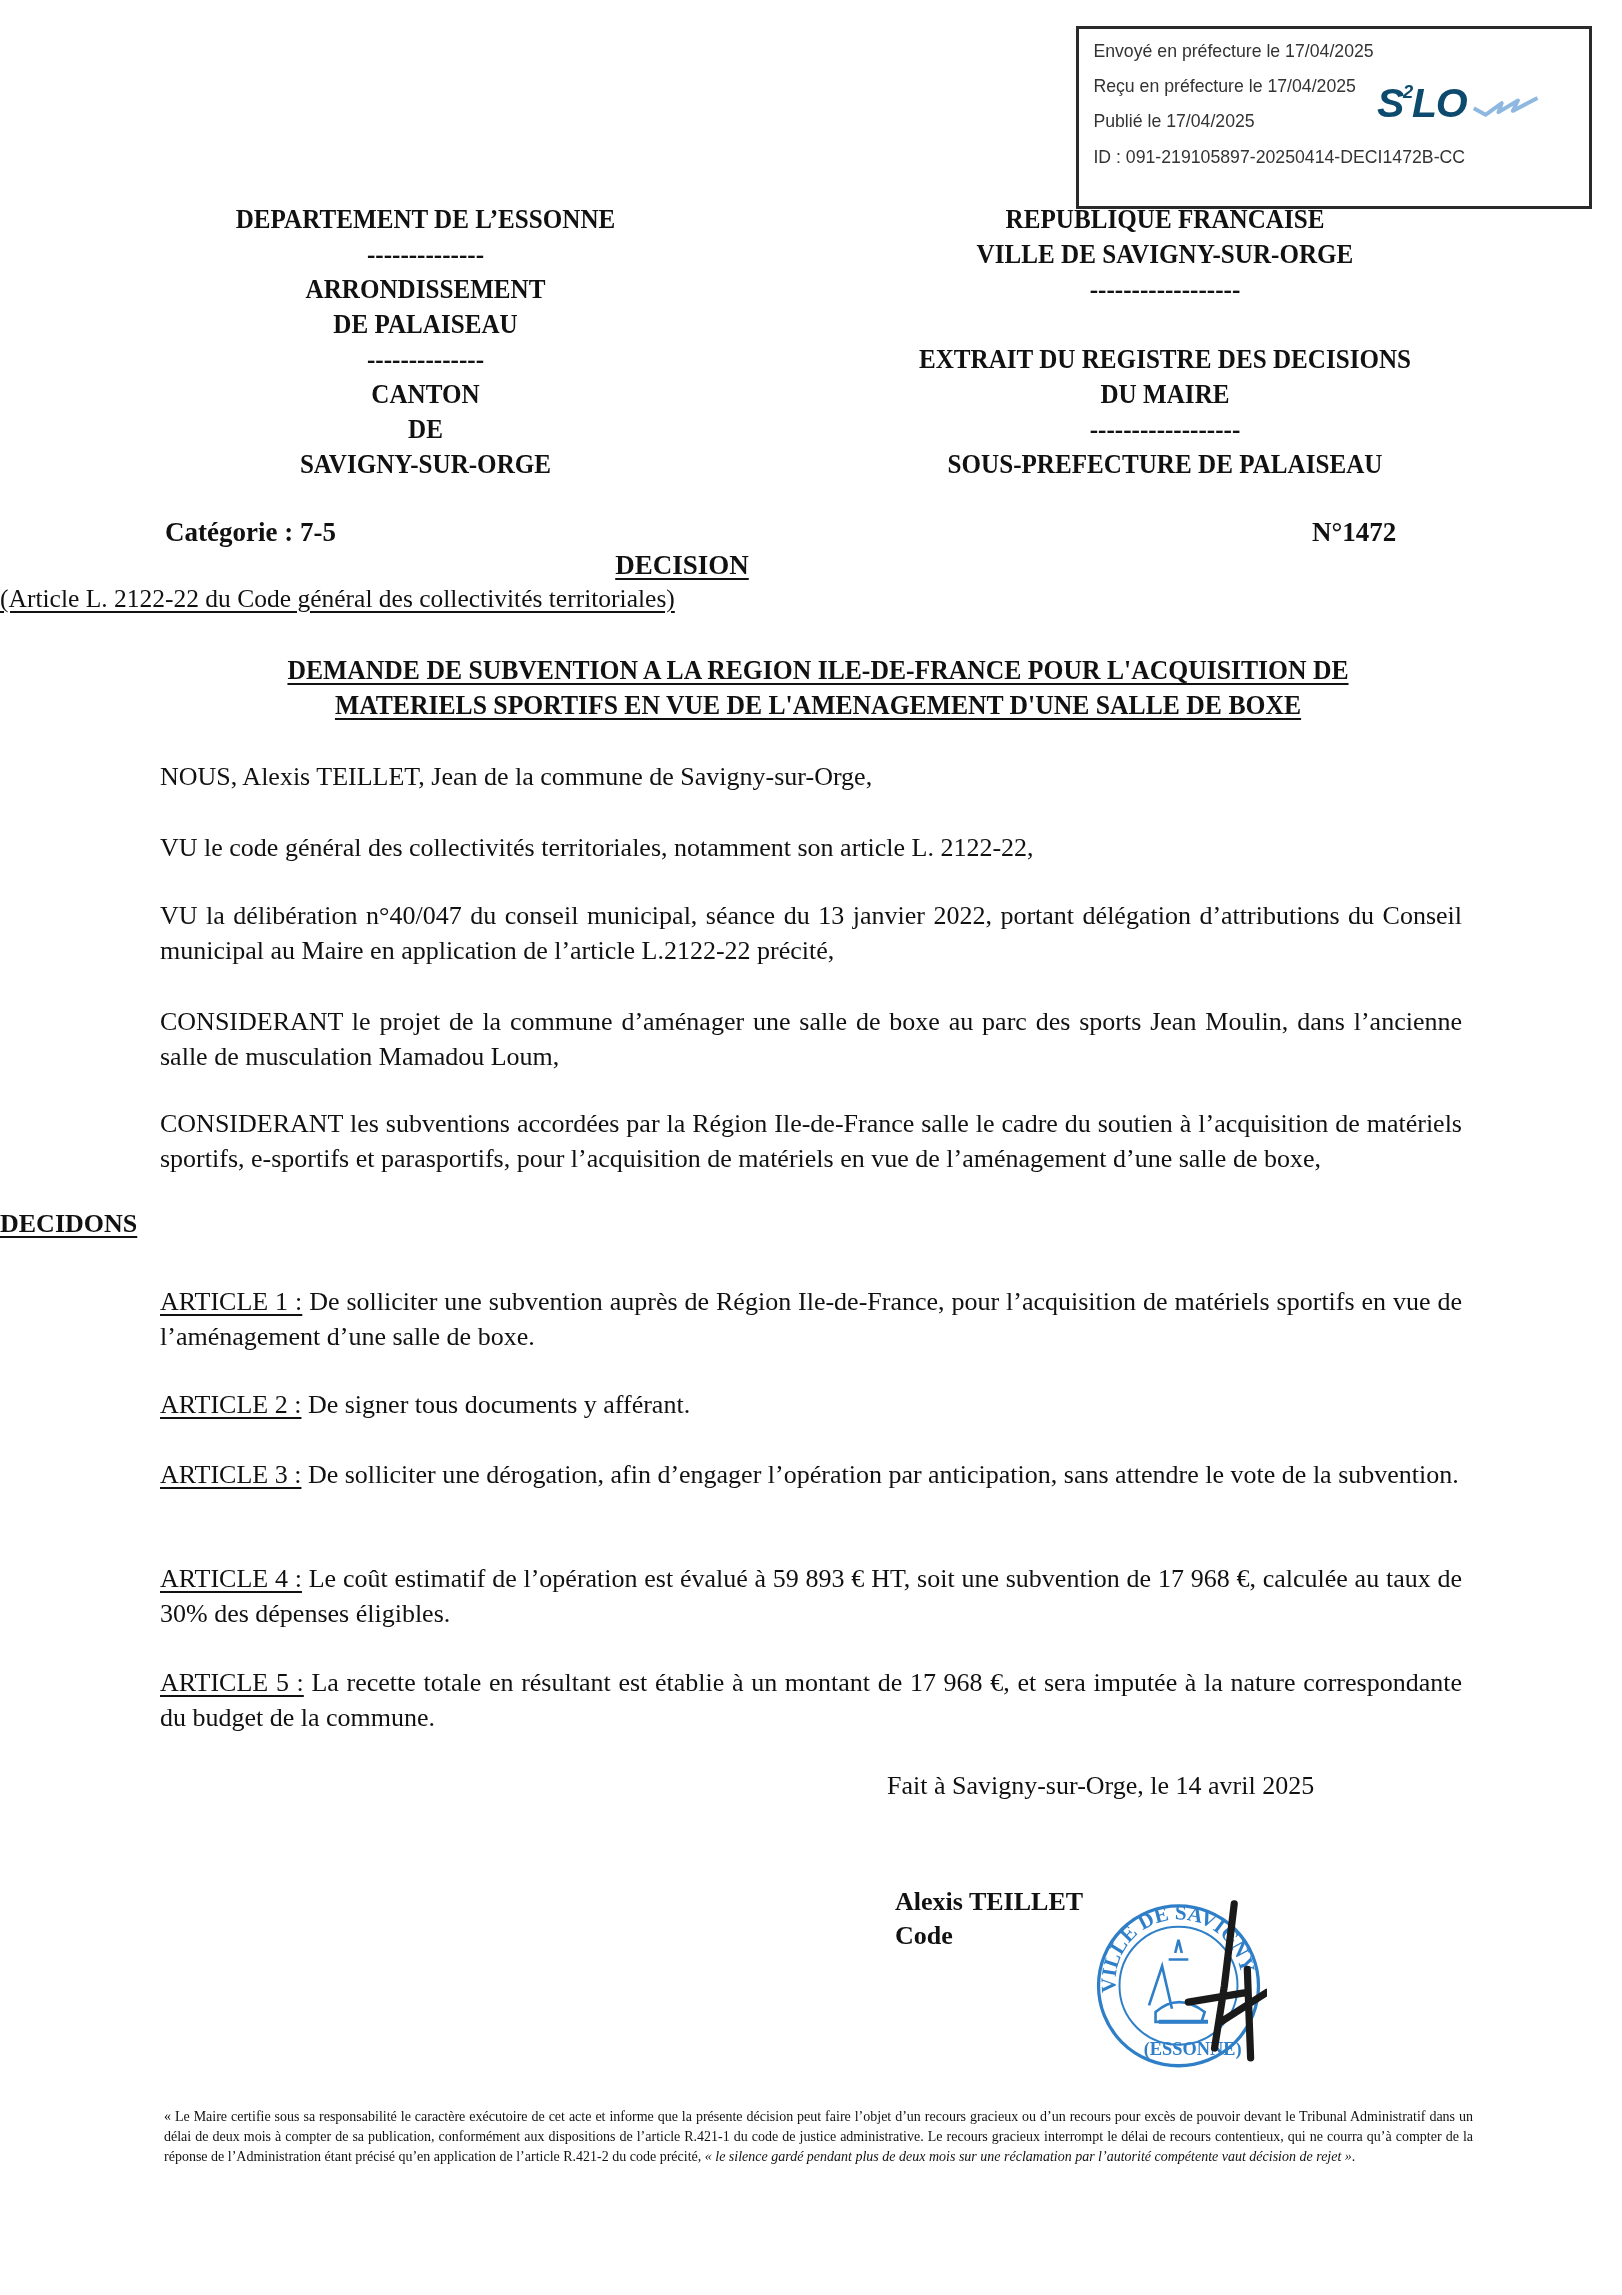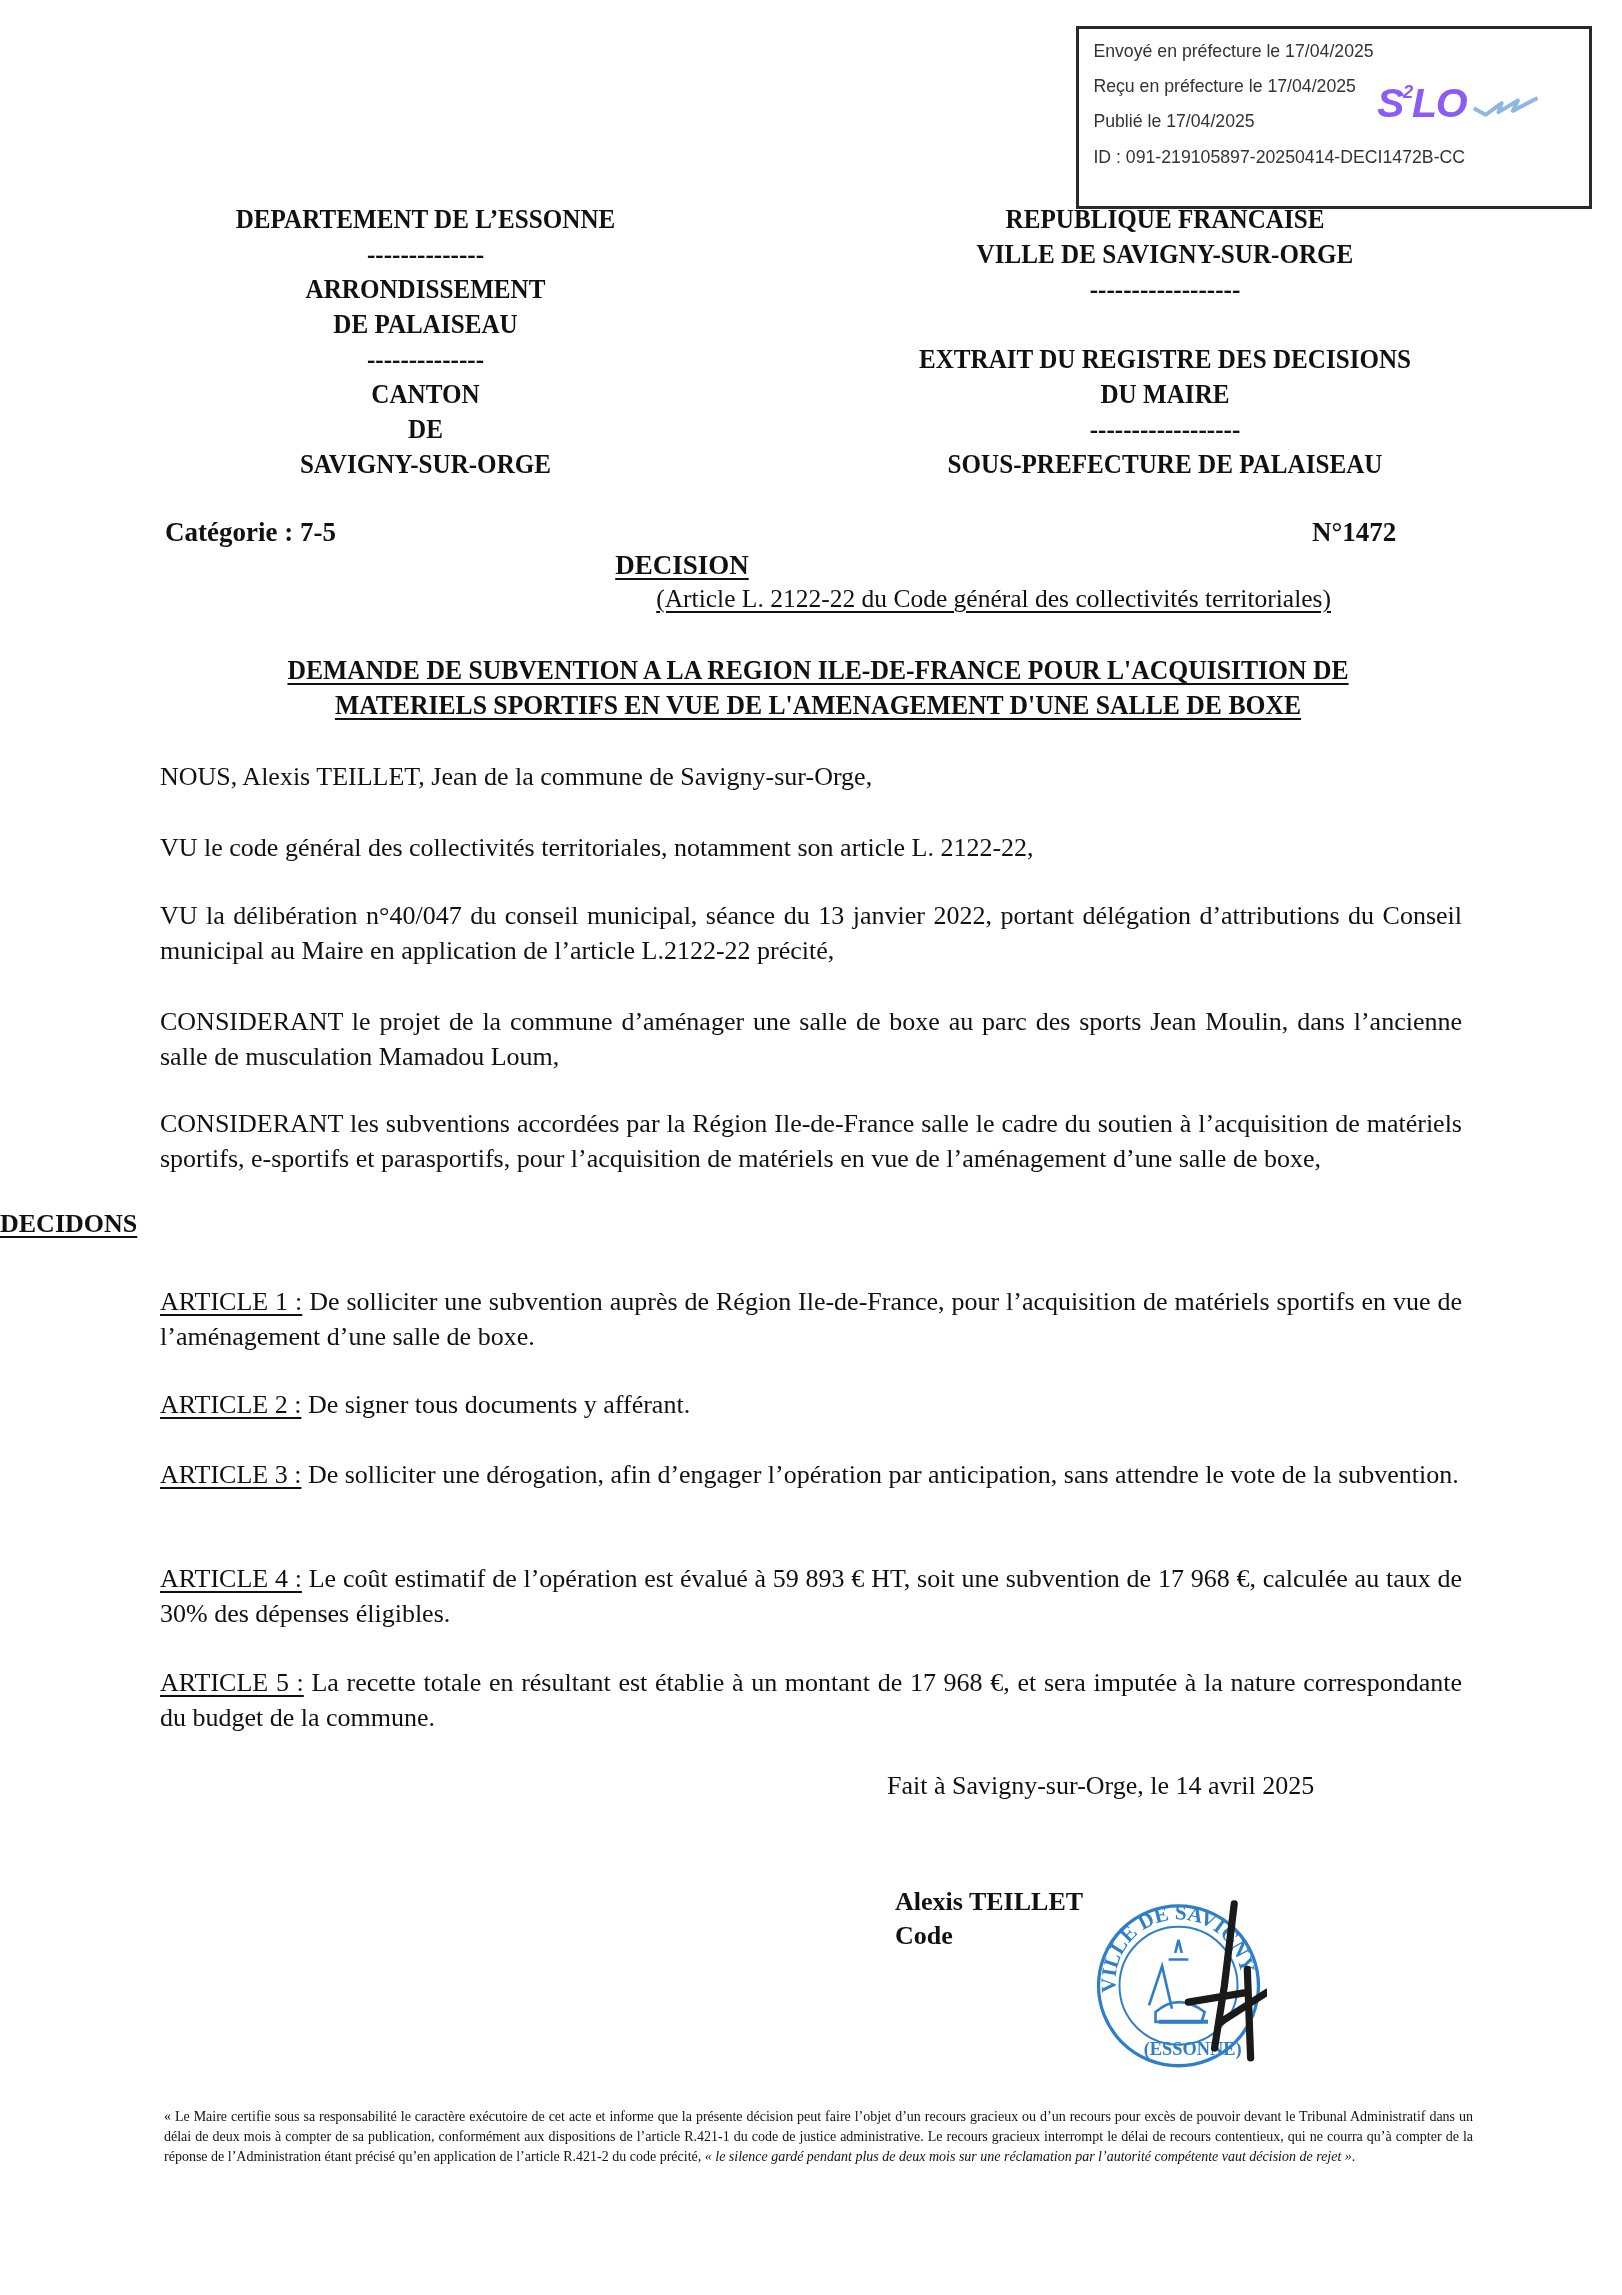--- a/index.html
+++ b/index.html
@@ -5,32 +5,32 @@
   html, body { margin:0; padding:0; background:#ffffff; }
   body { width:1622px; height:2295px; position:relative; overflow:hidden;
          font-family:"Liberation Serif","DejaVu Serif",serif; color:#111; }
   .abs { position:absolute; }
   
   .stamp { left:1076px; top:26px; width:516px; height:183px; border:3.3px solid #2a2a2a;
            box-sizing:border-box; font-family:"Liberation Sans","DejaVu Sans",sans-serif;
            color:#333; font-size:17.7px; }
   .stamp .line { position:absolute; left:14.4px; white-space:nowrap; }
   .stamp .logo { position:absolute; left:298px; top:51px; font-family:"Liberation Sans",sans-serif;
-                 font-weight:bold; font-style:italic; font-size:41px; color:#8b5cf6; letter-spacing:-1.3px; }
+                 font-weight:bold; font-style:italic; font-size:41px; color:#0c4a6e; letter-spacing:-1.3px; }
   .stamp .logo sup { font-size:18.3px; vertical-align:top; position:relative; top:1.3px; }
   .stamp .logo-check { position:absolute; left:393px; top:65px; }
   
   .hdr { font-weight:bold; font-size:27px; text-align:center; line-height:35px; transform:scaleX(0.93); }
   .hdr-left { left:164px; width:523px; top:202px; }
   .hdr-right { left:864px; width:602px; top:202px; }
   .hdr .dash { letter-spacing:0; }
   .catline { font-weight:bold; font-size:27px; top:517px; }
   .decision-title { left:0; width:1364px; top:550px; text-align:center; font-weight:bold; font-size:27px; }
   .decision-title span, .article-ref span, .subject span { text-decoration:underline; text-decoration-thickness:2px; text-underline-offset:3.9px; }
-  .article-ref { left:0; width:1331px; top:584px; text-align:right; font-size:25.5px; }
+  .article-ref { left:0; width:1331px; top:584px; text-align:left; font-size:25.5px; }
   .subject { left:170px; width:1296px; top:653px; text-align:center; font-weight:bold; font-size:27px; line-height:35px; transform:scaleX(0.95); }
   
   .body { left:160px; width:1302px; font-size:26px; line-height:35px; }
   .body p { margin:0; text-align:justify; text-align-last:left; }
   .artlabel { font-weight:normal; text-decoration:underline; text-decoration-thickness:2px; text-underline-offset:3.9px; }
   .decidons { left:0; width:1622px; font-weight:bold; font-size:26px; top:1209px; }
   .decidons span { text-decoration:underline; text-decoration-thickness:2px; text-underline-offset:3.9px; }
   .fait { left:887px; top:1771px; font-size:26px; white-space:nowrap; }
   .sig-name { left:895px; top:1885px; font-weight:bold; font-size:26px; line-height:34px; }
   .seal { left:1090px; top:1894px; width:177px; height:177px; }

